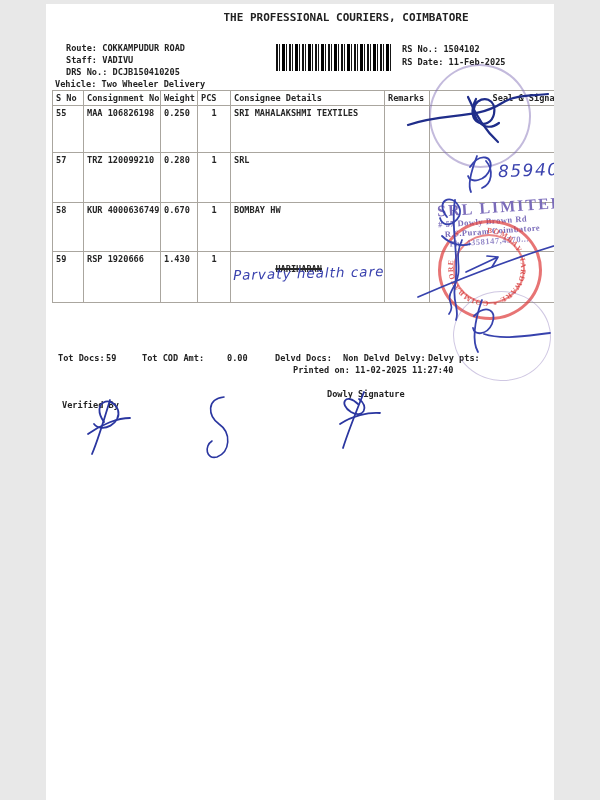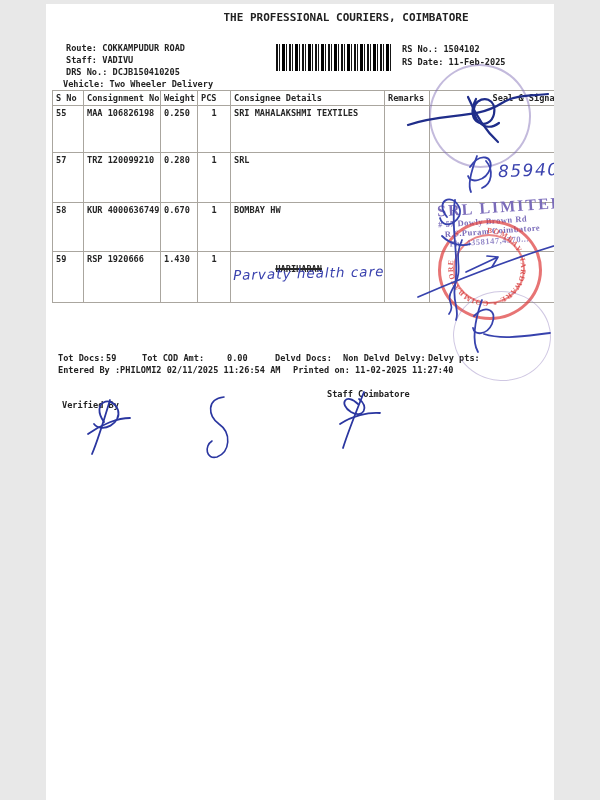--- a/index.html
+++ b/index.html
@@ -56,21 +56,21 @@
 </head>
 <body>
 
 <div class="page">
 
   <div class="abs ctr t11" style="top:7px">THE PROFESSIONAL COURIERS, COIMBATORE</div>
 
   <div class="abs t9" style="left:12px;top:39px"><span class="lbl">Route:</span> <span>COKKAMPUDUR ROAD</span></div>
   <div class="abs t9" style="left:12px;top:51px"><span class="lbl">Staff:</span> <span>VADIVU</span></div>
   <div class="abs t9" style="left:12px;top:63px"><span class="lbl">DRS No.:</span> <span>DCJB150410205</span></div>
-  <div class="abs t9" style="left:9px;top:75px"><span class="lbl">Vehicle:</span> <span>Two Wheeler Delivery</span></div>
+  <div class="abs t9" style="left:1px;top:75px"><span class="lbl">Vehicle:</span> <span>Two Wheeler Delivery</span></div>
 
   <div class="abs barcode"></div>
 
   <div class="abs t9" style="left:356px;top:40px"><span>RS No.:</span> <span>1504102</span></div>
   <div class="abs t9" style="left:356px;top:53px"><span>RS Date:</span> <span>11-Feb-2025</span></div>
 
   <table class="run">
     <colgroup>
       <col style="width:31px">
         <col style="width:77px">
@@ -133,25 +133,24 @@
     </table>
 
   <div class="abs t9" style="left:12px;top:349px">Tot Docs:</div>
   <div class="abs t9" style="left:60px;top:349px">59</div>
   <div class="abs t9" style="left:96px;top:349px">Tot COD Amt:</div>
   <div class="abs t9" style="left:181px;top:349px">0.00</div>
   <div class="abs t9" style="left:229px;top:349px">Delvd Docs:</div>
   <div class="abs t9" style="left:297px;top:349px">Non Delvd Delvy:</div>
   <div class="abs t9" style="left:382px;top:349px">Delvy pts:</div>
 
-  <div class="abs t9" style="left:12px;top:361px">Entered By :PHILOMI2 02/11/2025 11:26:54 AM</div>
   <div class="abs t9" style="left:247px;top:361px">Printed on: 11-02-2025 11:27:40</div>
 
   <div class="abs t9" style="left:16px;top:396px">Verified By</div>
-  <div class="abs t9" style="left:281px;top:385px">Staff Coimbatore</div>
+  <div class="abs t9" style="left:281px;top:385px">Dowly Signature</div>
 
   <div class="stamp-ellipse stamp55"></div>
 
   <div class="srl-stamp">
     <div class="l1">SRL LIMITED</div>
     <div class="l2"># 57 Dowly Brown Rd</div>
     <div class="l3">R.S.Puram Coimbatore</div>
     <div class="l4">Ph: 4358147,4370...</div>
   </div>
 

